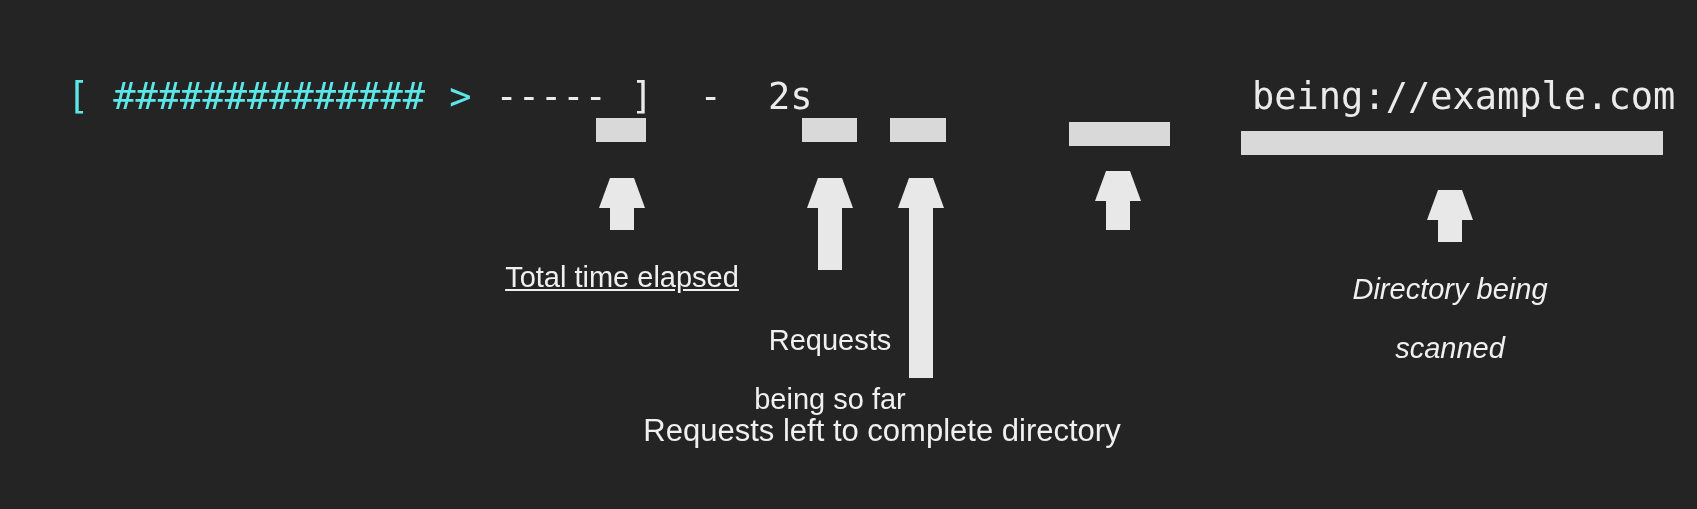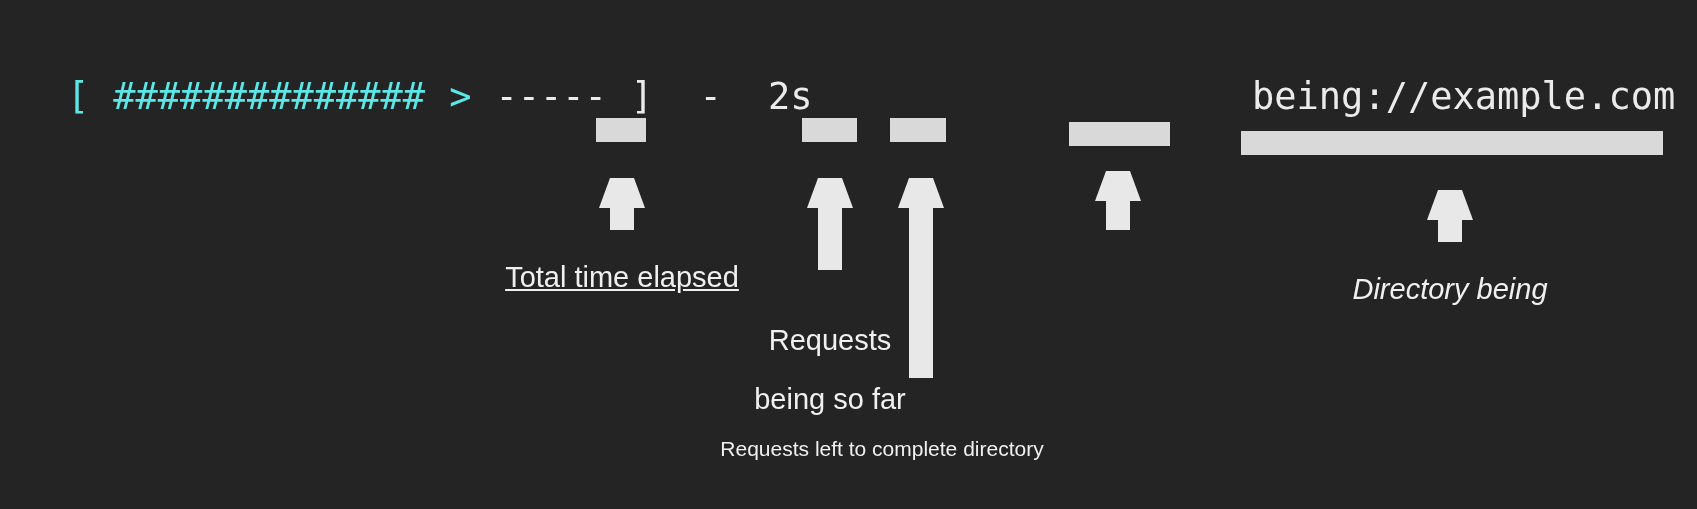--- a/index.html
+++ b/index.html
@@ -71,21 +71,21 @@
     position:absolute;
     transform:translateX(-50%);
     text-align:center;
     color:#f0f0f0;
     font-size:29px;
     line-height:35px;
     white-space:nowrap;
   }
   #lab-time { left:610px;  top:224px;text-decoration:underline; }
   #lab-made { left:818px;  top:287px; }
-  #lab-left { left:870px;  top:394px; font-size:21px; line-height:38px; }
+  #lab-left { left:870px;  top:376px; font-size:31px; line-height:38px; }
   #lab-rate { left:1106px; top:252px; }
   #lab-url  { left:1438px; top:236px;font-style:italic; }
 </style>
 </head>
 <body>
 
 <div class="stage">
 
   <div class="seg" id="seg-bar"><span class="cyan">[</span><span class="cyan">##############</span><span class="cyan">&gt;</span><span>-----</span><span>]</span><span> - </span><span>2s</span></div>
 
@@ -125,15 +125,16 @@
   </div>
   <div class="label" id="lab-made">
     <div>Requests</div>
     <div>being so far</div>
   </div>
   <div class="label" id="lab-left">
     <div>Requests left to complete directory</div>
   </div>
   <div class="label" id="lab-url">
     <div>Directory being</div>
+    <div>scanned</div>
   </div>
 
 </div>
 
 </body></html>

